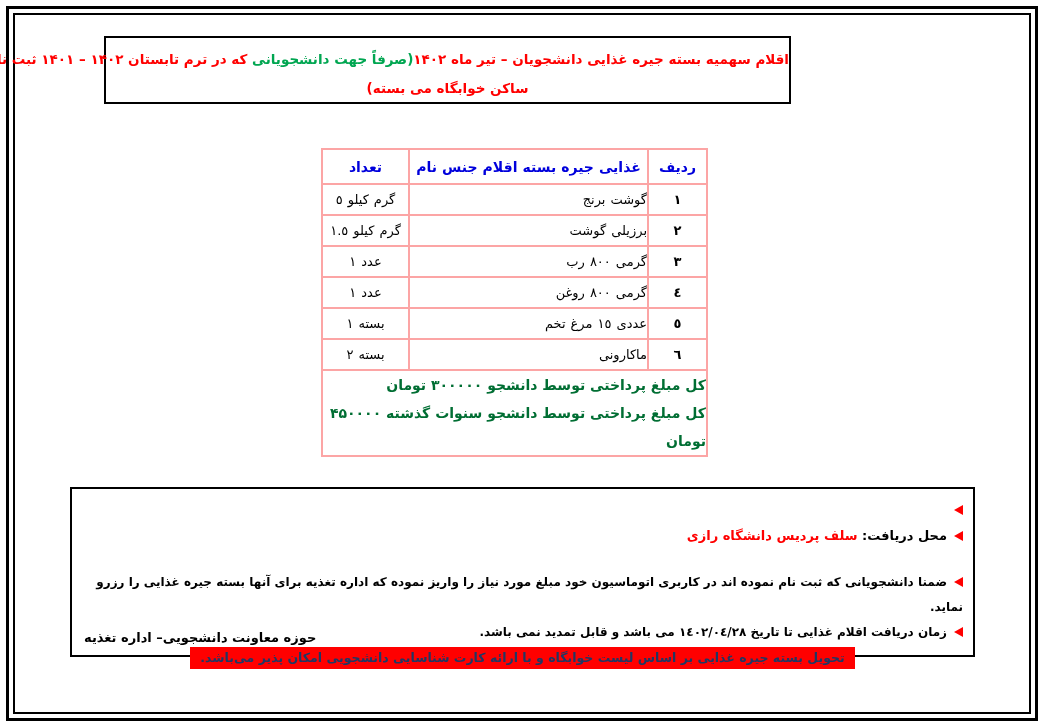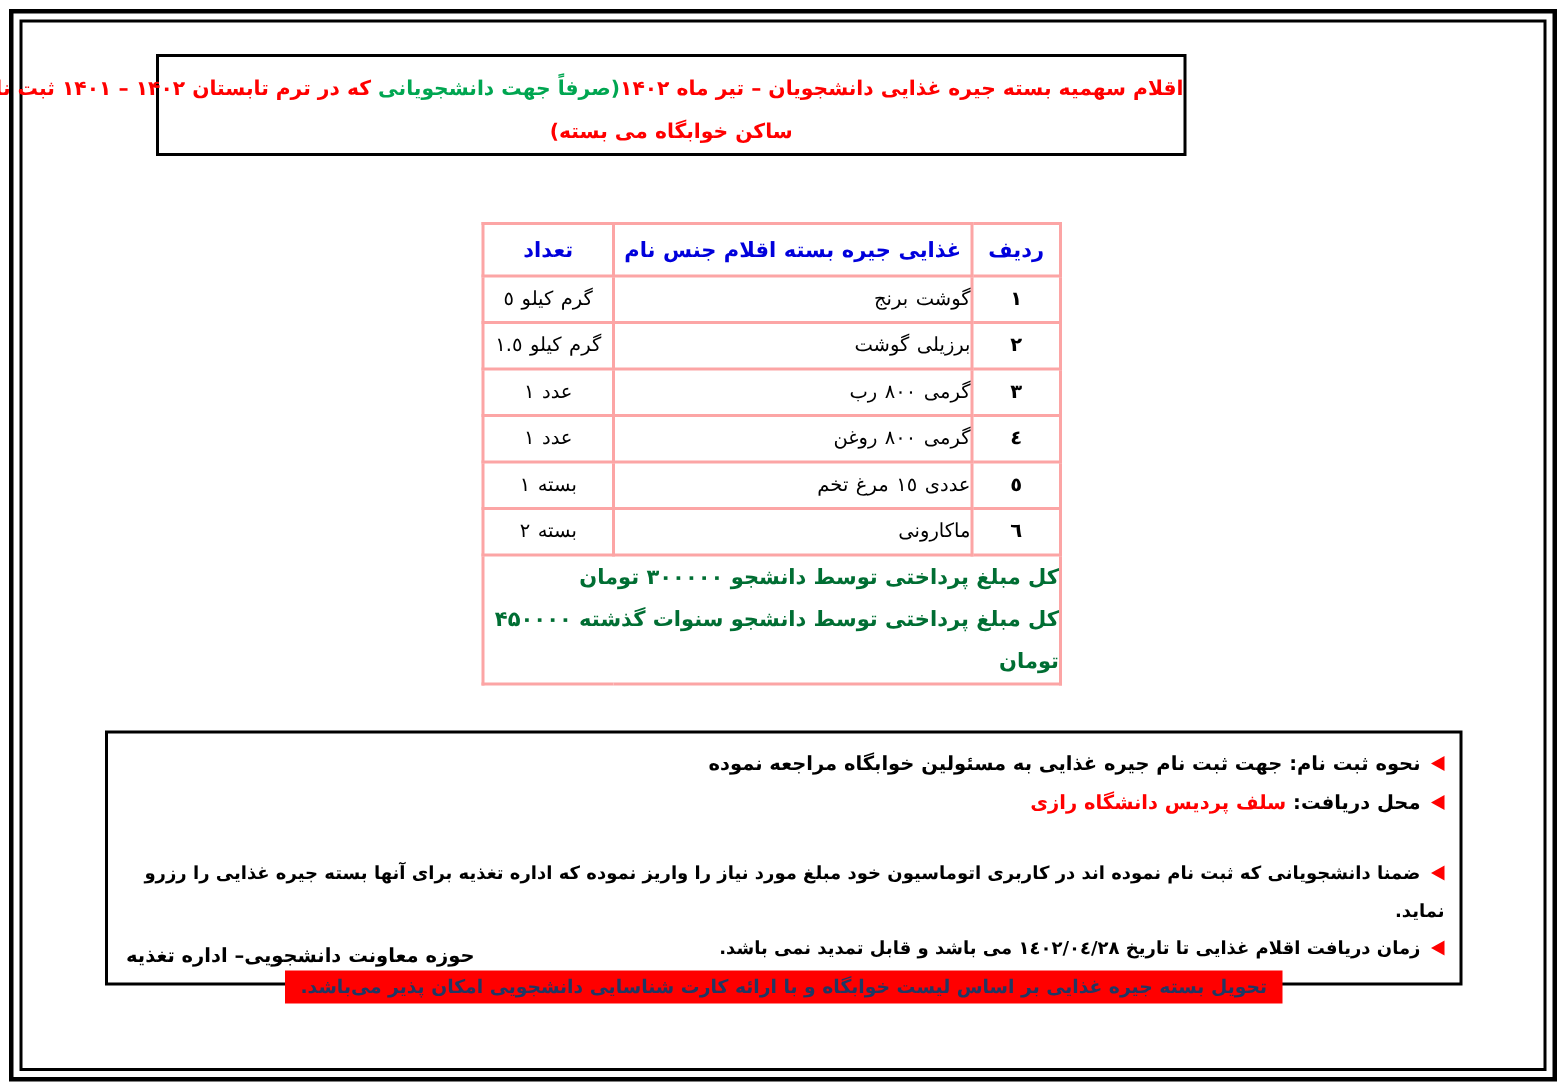--- a/index.html
+++ b/index.html
@@ -101,21 +101,21 @@
               <div class="total-line" dir="rtl">کل مبلغ پرداختی توسط دانشجو  ۳۰۰۰۰۰  تومان</div>
               <div class="total-line" dir="rtl">کل مبلغ پرداختی توسط دانشجو سنوات گذشته  ۴۵۰۰۰۰  تومان</div>
             </div>
         </td>
       </tr>
     </tfoot>
   </table>
 
   <div class="notes-box">
     <div>
-        <div class="note-line big"><span class="bullet"></span><span style="color: rgb(0, 0, 0);">نحوه ثبت نام: جهت ثبت نام  جیره غذایی به مسئولین خوابگاه  مراجعه نموده</span></div>
+        <div class="note-line big"><span class="bullet"></span></div>
         <div class="note-line big"><span class="bullet"></span><span style="color: rgb(0, 0, 0);">محل دریافت: </span><span style="color: rgb(255, 0, 0);">سلف پردیس دانشگاه رازی</span></div>
         <div class="note-line small gap"><span class="bullet"></span><span style="color: rgb(0, 0, 0);">ضمنا دانشجویانی که ثبت نام نموده اند در کاربری اتوماسیون خود مبلغ مورد نیاز را واریز نموده که اداره تغذیه برای آنها بسته جیره غذایی را  رزرو نماید.</span></div>
         <div class="note-line small"><span class="bullet"></span><span style="color: rgb(0, 0, 0);">زمان دریافت اقلام غذایی تا تاریخ ١٤٠٢/٠٤/٢٨ می باشد و قابل تمدید نمی باشد.</span></div>
       </div>
     <div class="hl-wrap">
       <span class="hl" dir="rtl">تحویل بسته جیره غذایی بر اساس لیست خوابگاه و با ارائه کارت شناسایی دانشجویی امکان پذیر می‌باشد.</span>
     </div>
     <div class="box-footer">حوزه معاونت دانشجویی– اداره تغذیه</div>
   </div>
 </div>

